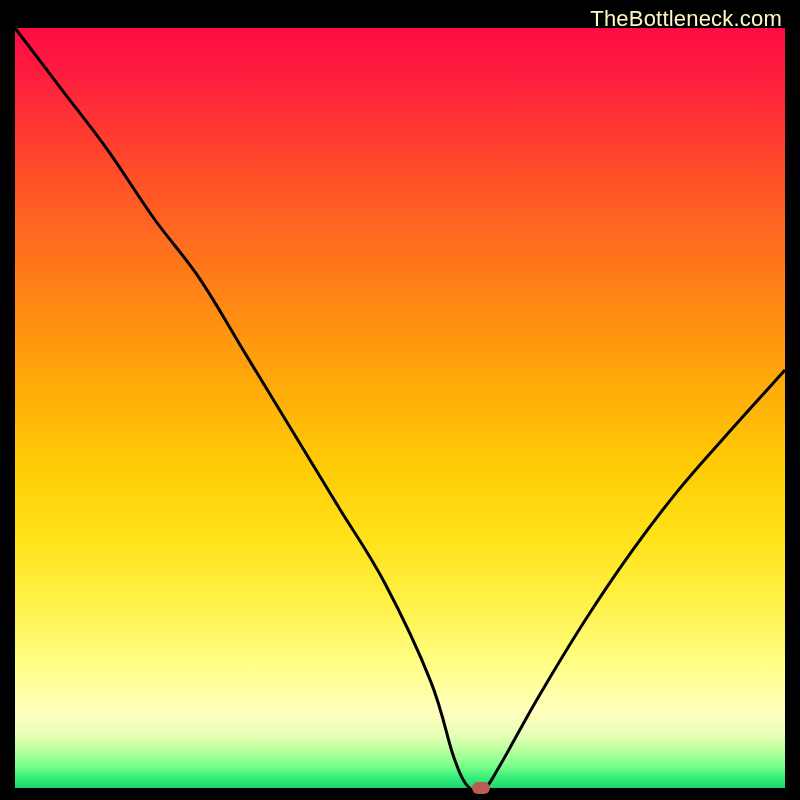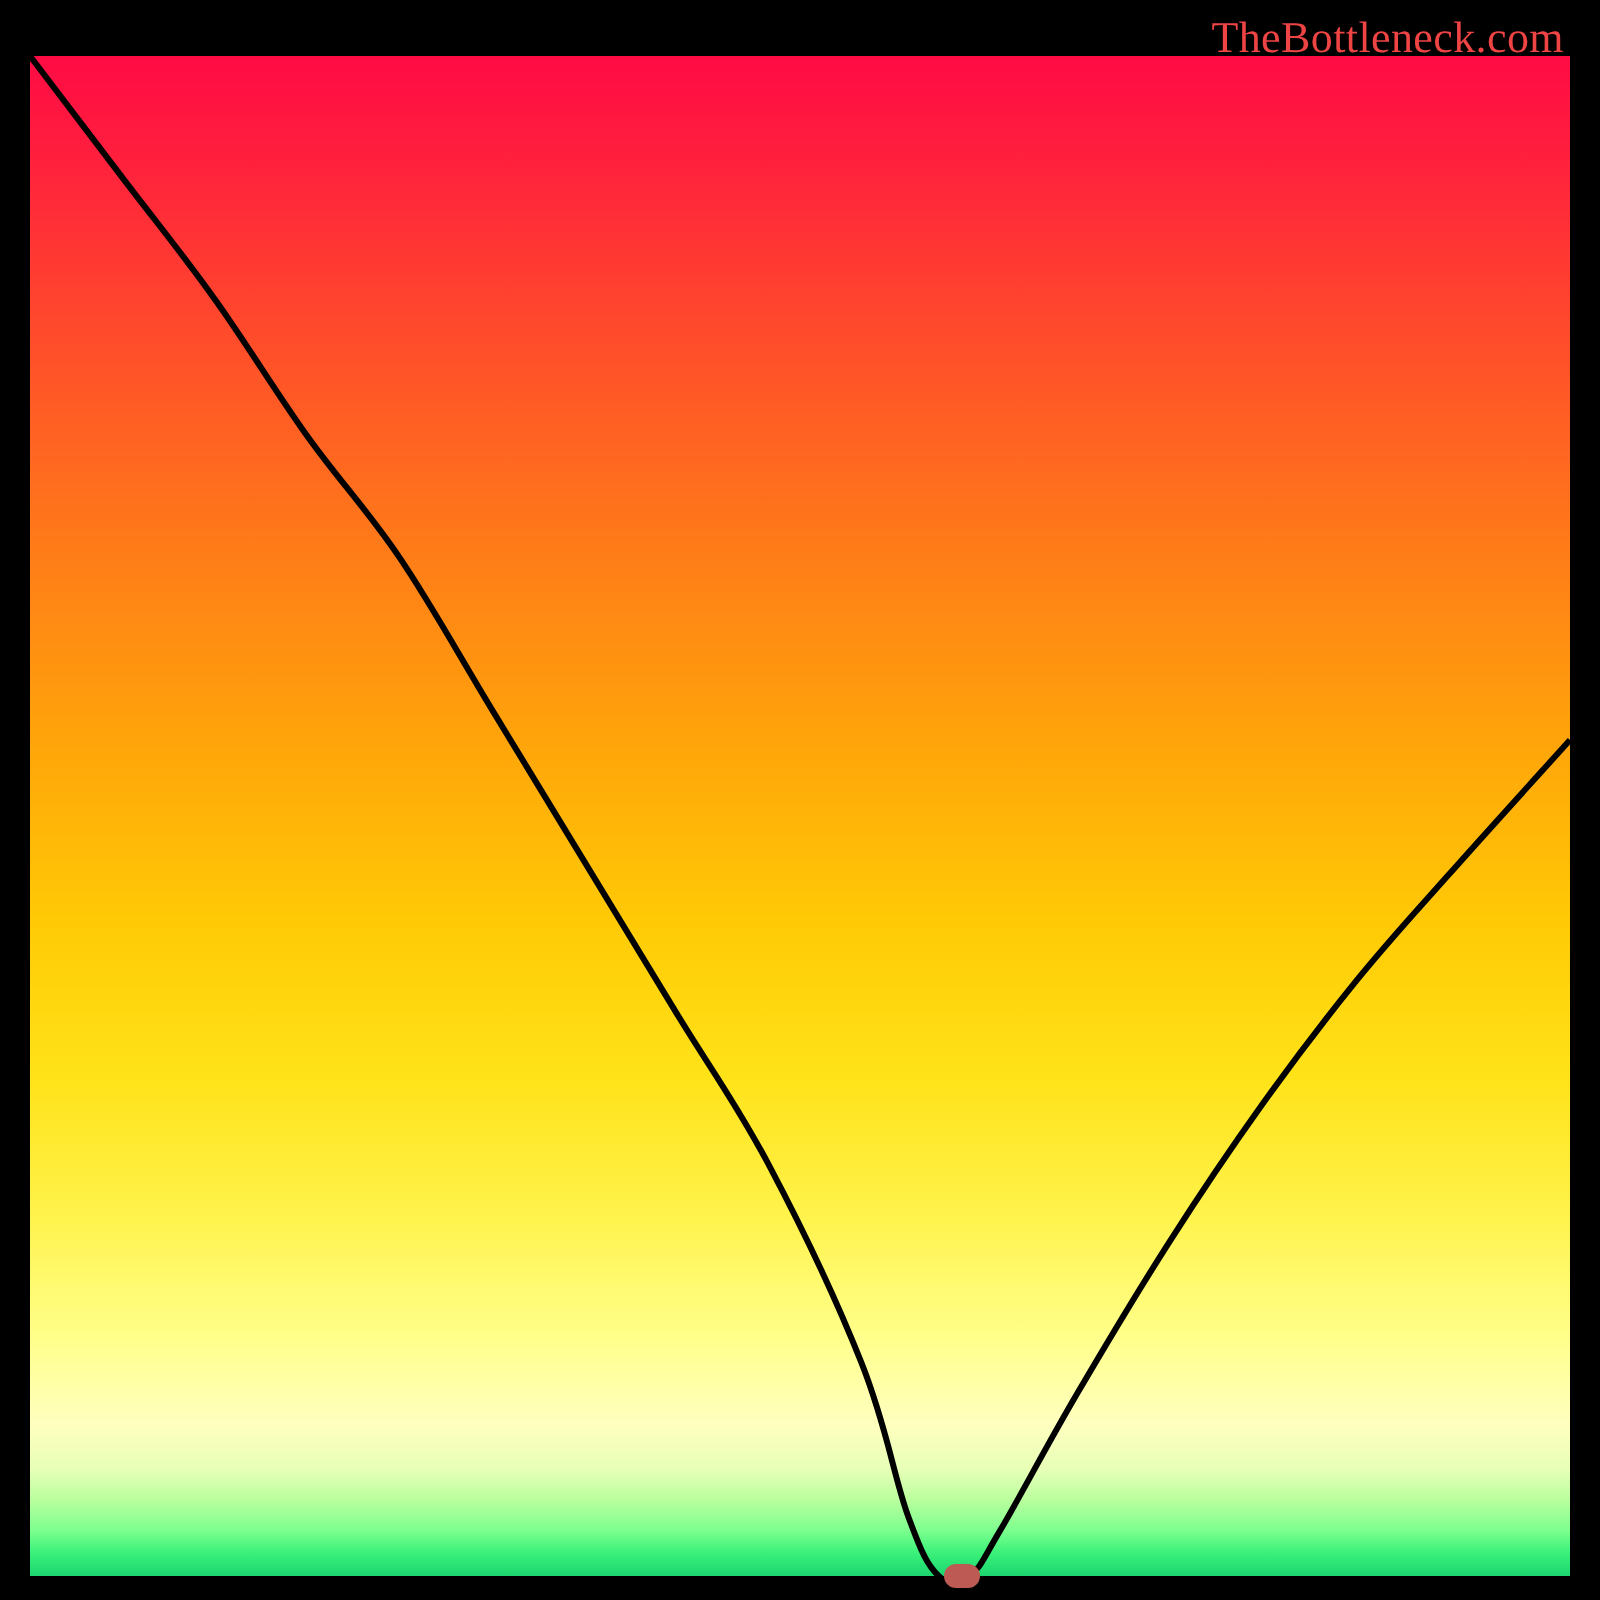--- a/index.html
+++ b/index.html
@@ -42,25 +42,24 @@
       #b9ff9e 95%,
       #7dff8e 97%,
       #3af07a 98.5%,
       #1bd66f 100%
     );
   }
   .watermark {
     position: absolute;
     top: 6px;
     right: 18px;
-    color: #ef4444;
+    color: #fef9c3;
     font-size: 22px;
     letter-spacing: 0.2px;
     user-select: none;
-    font-family: Liberation Serif, serif;
   }
   svg.curve {
     position: absolute;
     left: 0;
     top: 0;
     width: 100%;
     height: 100%;
     overflow: visible;
   }
   .marker {

